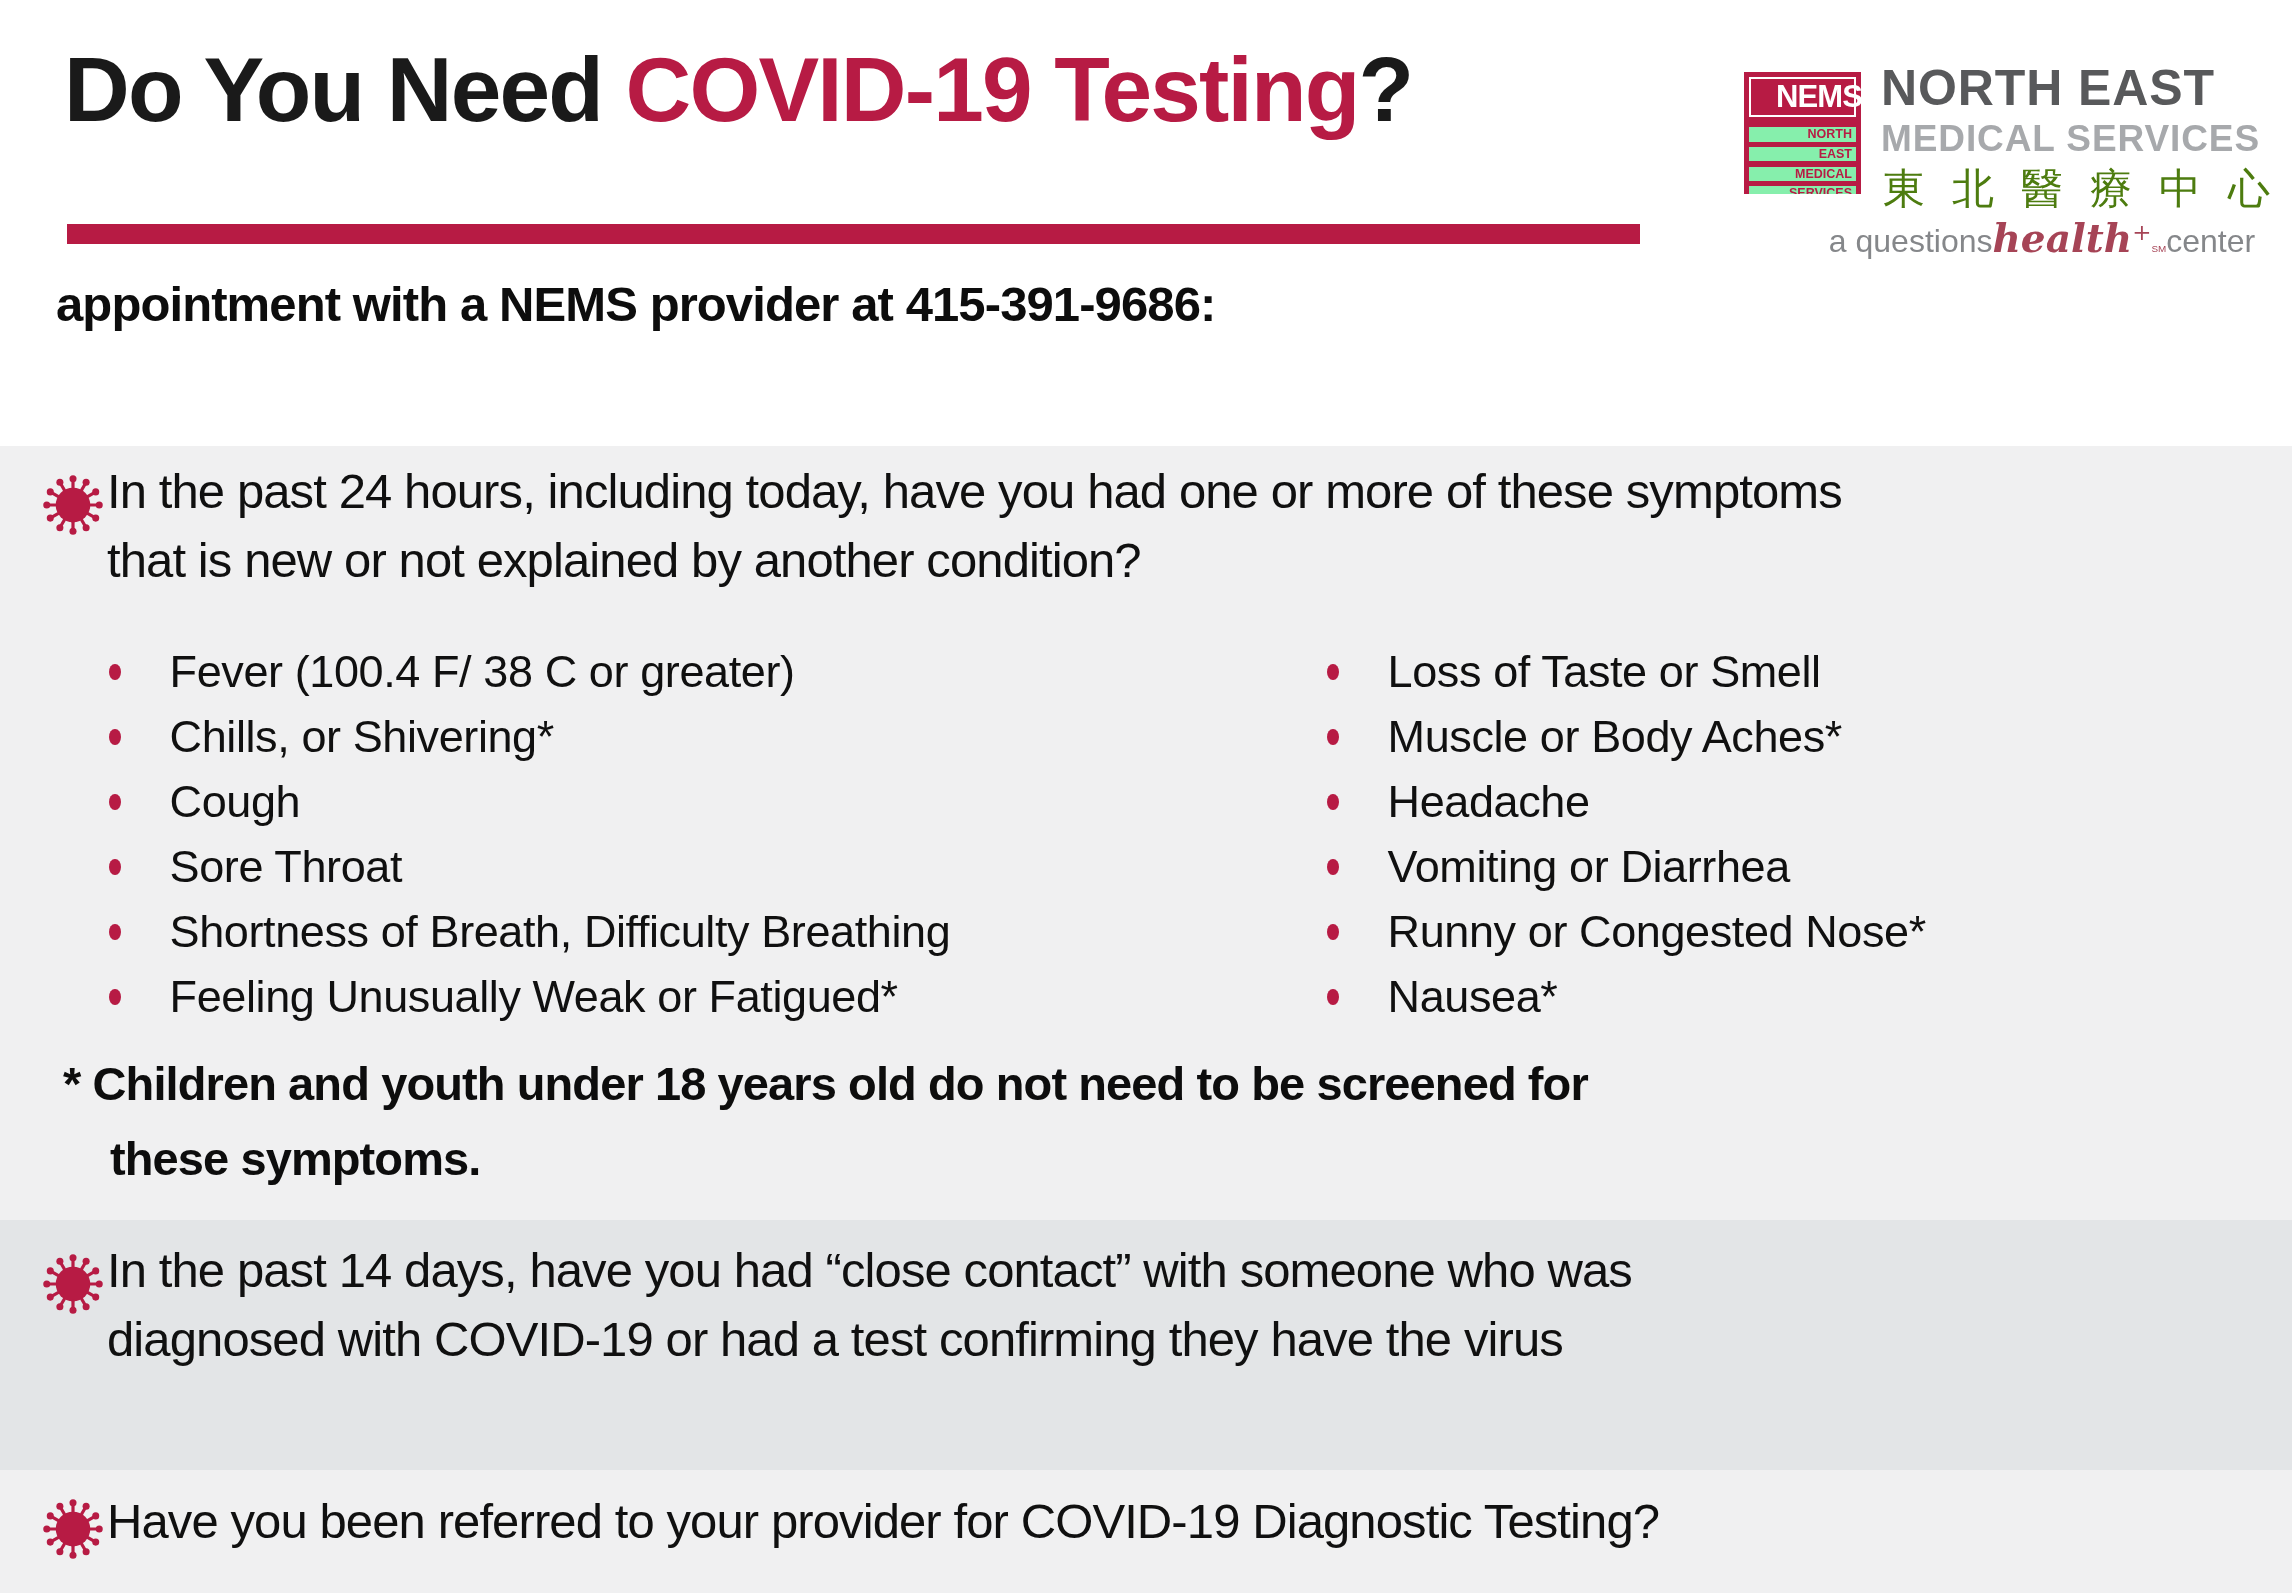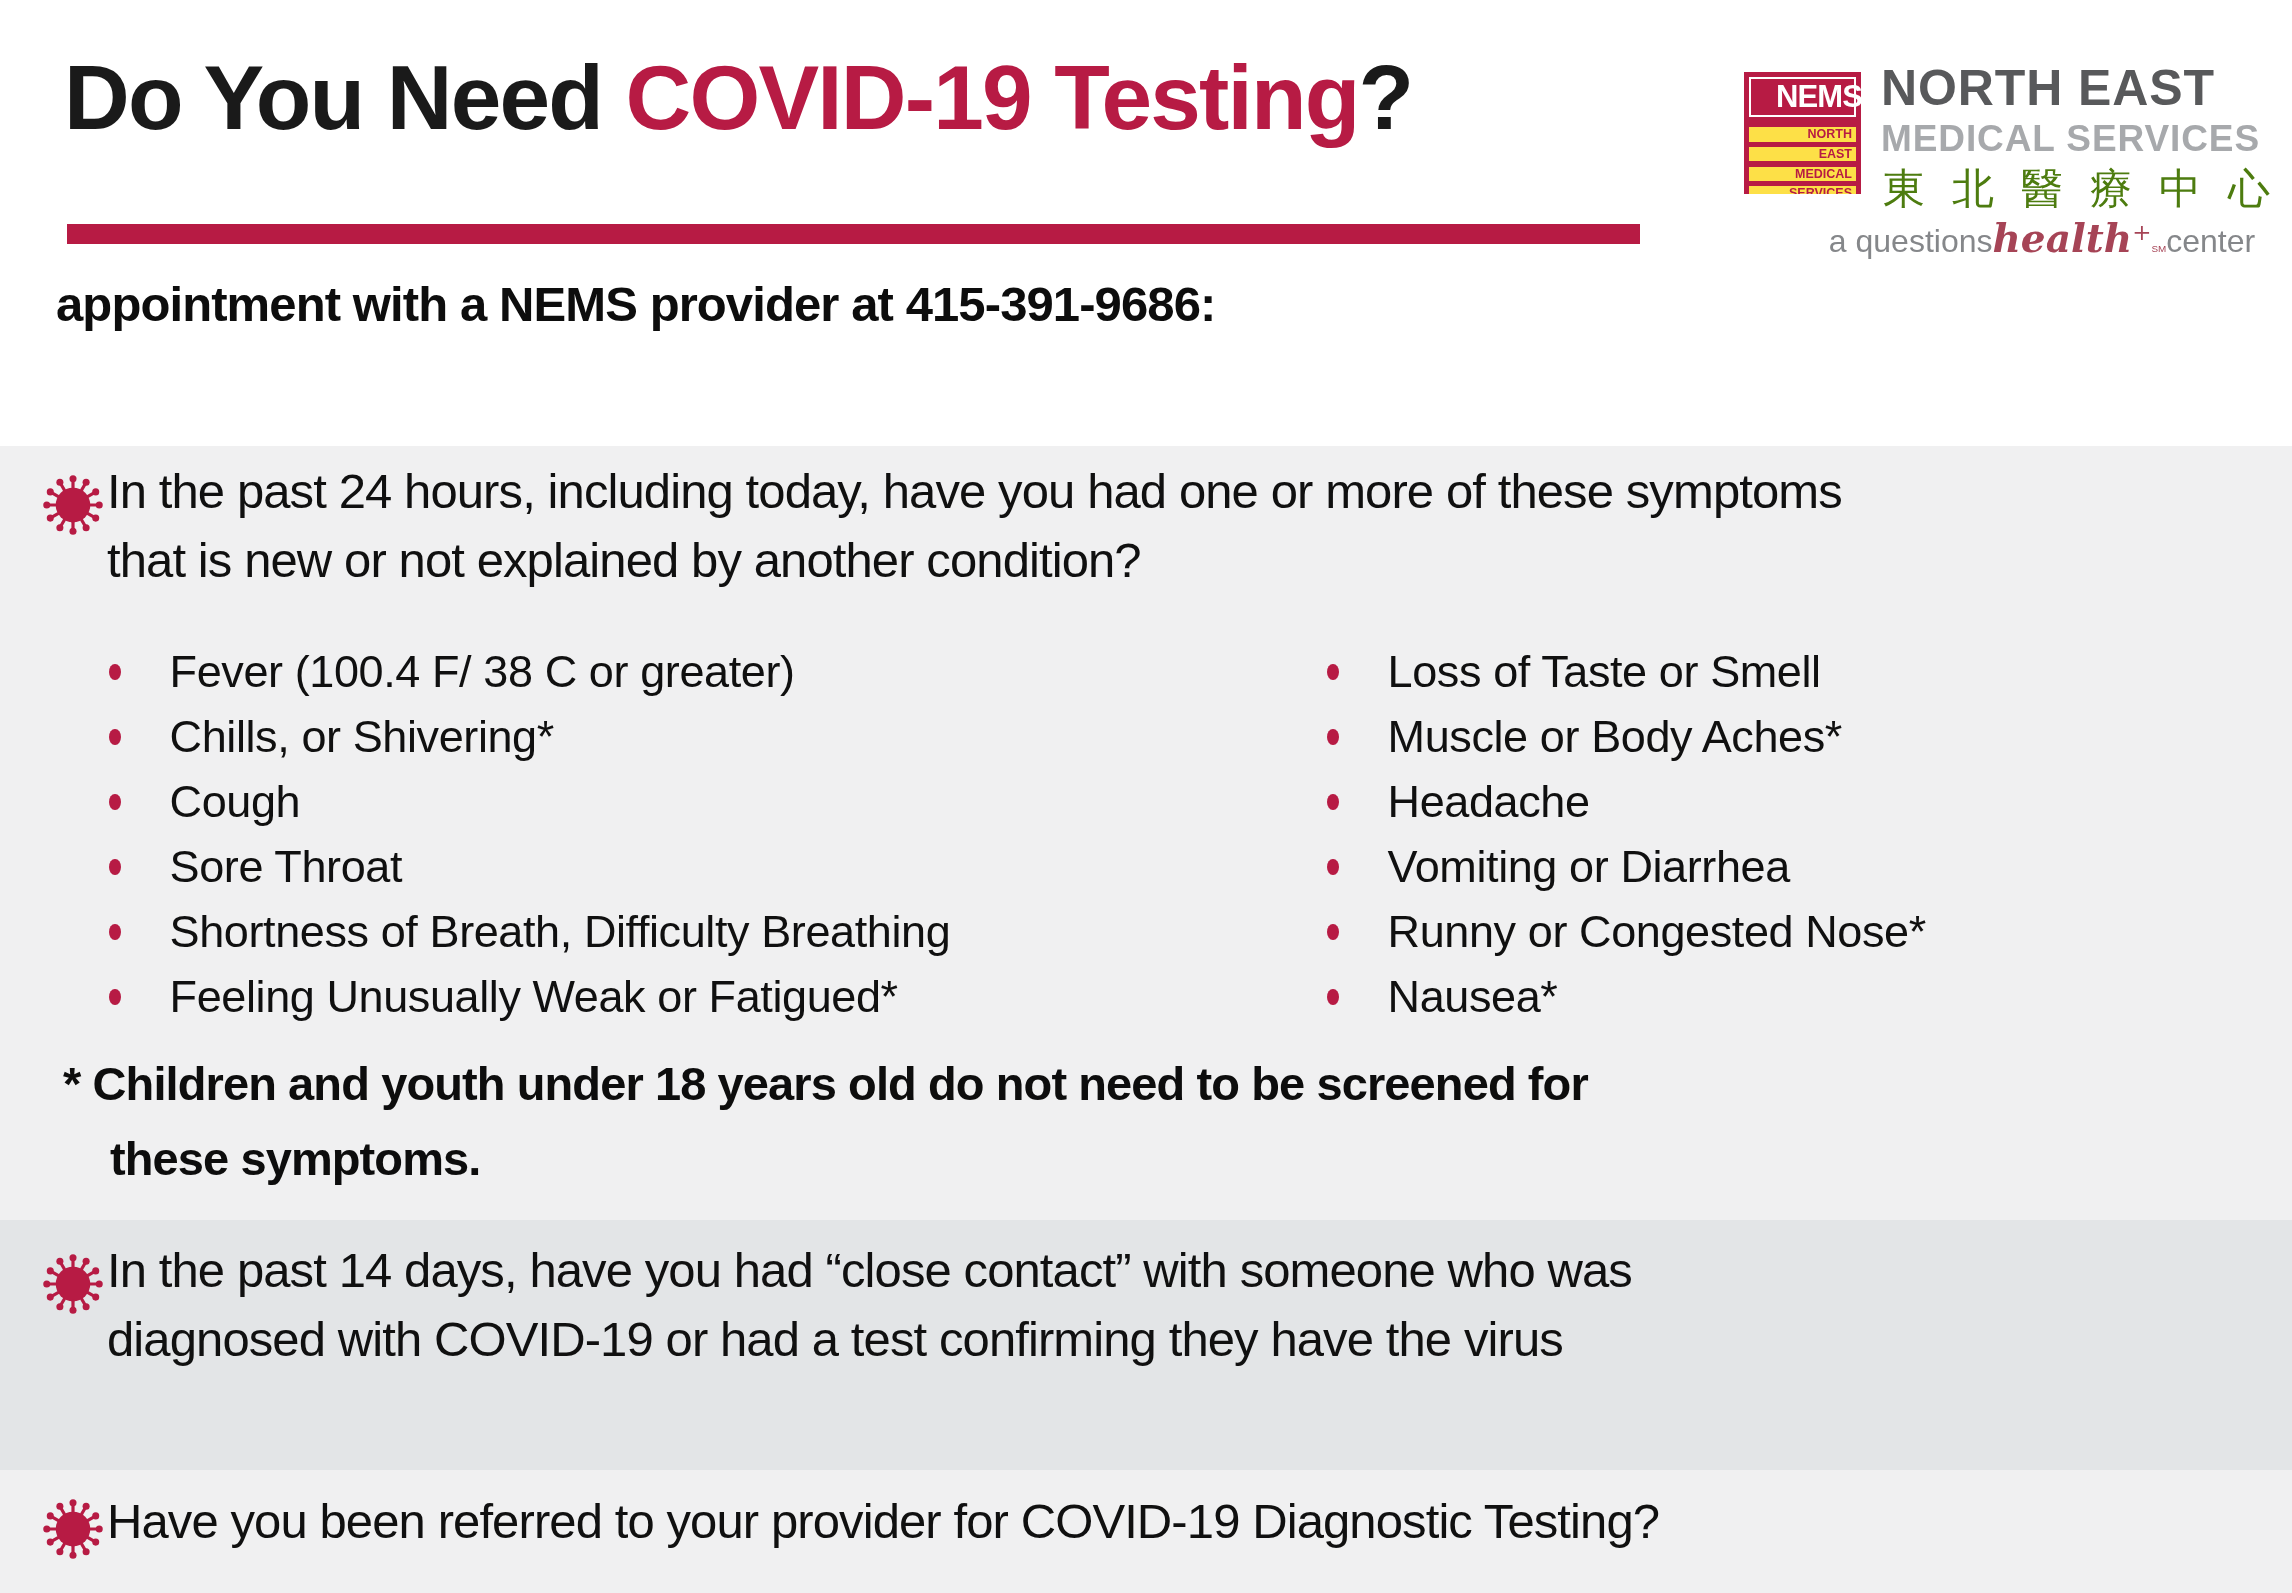--- a/index.html
+++ b/index.html
@@ -2,41 +2,41 @@
 <html style="font-size:14.3px"><head>
 <meta charset="utf-8">
 <style>
   html,body{margin:0;padding:0;background:#ffffff;}
   #canvas{
     position:relative;width:2293px;height:1593px;overflow:hidden;background:#ffffff;
     font-family:"Liberation Sans", sans-serif;color:#101010;
   }
   
   .title{
-    position:absolute;left:64px;top:46px;margin:0;
+    position:absolute;left:64px;top:38px;margin:0;
     font-size:91px;font-weight:bold;letter-spacing:-1.8px;color:#1a1a1a;white-space:nowrap;
   }
   .title .red{color:#b71b44;}
   .rule{position:absolute;left:67px;top:224px;width:1573px;height:19.7px;background:#b71b44;}
   .intro{
     position:absolute;left:56px;top:269px;margin:0;
     font-size:49px;font-weight:bold;line-height:70px;letter-spacing:-0.9px;color:#0d0d0d;
   }
   .intro span{display:block;white-space:nowrap;}
   
   .badge{
     position:absolute;left:1744px;top:72px;width:117px;height:122px;background:#b71b44;
     box-sizing:border-box;padding:5.4px;display:flex;flex-direction:column;overflow:hidden;
   }
   .badge-nems{
     border:2.7px solid #ffffff;flex:0 0 36px;display:flex;align-items:center;justify-content:center;
     color:#ffffff;font-weight:bold;font-size:31px;letter-spacing:-0.9px;margin-bottom:4.5px;padding-left:33px;
   }
   .stripe{
-    background:#fde047;color:#b71b44;font-weight:bold;font-size:12.5px;
+    background:#86efac;color:#b71b44;font-weight:bold;font-size:12.5px;
     height:14.3px;line-height:14.3px;text-align:right;padding-right:3.6px;margin-top:5.4px;
   }
   .stripe:first-of-type{margin-top:0;}
   .wm1{position:absolute;left:1881px;top:59px;font-size:50px;font-weight:bold;color:#58595b;letter-spacing:0.9px;white-space:nowrap;}
   .wm2{position:absolute;left:1881px;top:118px;font-size:37px;font-weight:bold;color:#a7a9ac;letter-spacing:0.9px;white-space:nowrap;}
   .wm3{position:absolute;left:1883px;top:161px;font-size:42px;color:#4d7c0f;letter-spacing:27px;white-space:nowrap;}
   .tagline{position:absolute;left:1809px;top:215px;width:466px;text-align:center;color:#85878a;font-size:32px;white-space:nowrap;}
   .tagline .script{font-family:"DejaVu Serif", serif;font-style:italic;font-weight:bold;color:#a64456;font-size:39px;text-align:right;}
   .tagline sup{color:#a64456;font-size:23px;font-family:"DejaVu Serif", serif;}
   .tagline .sm{font-size:9.9px;color:#a64456;}

